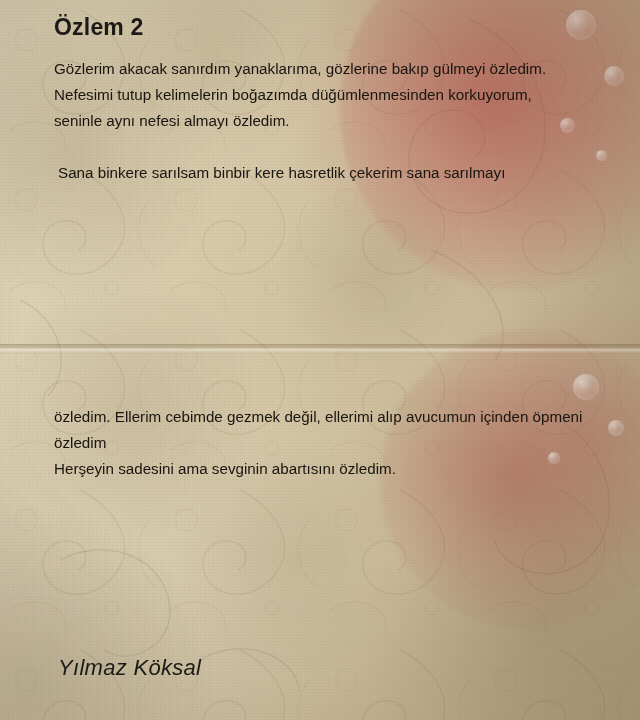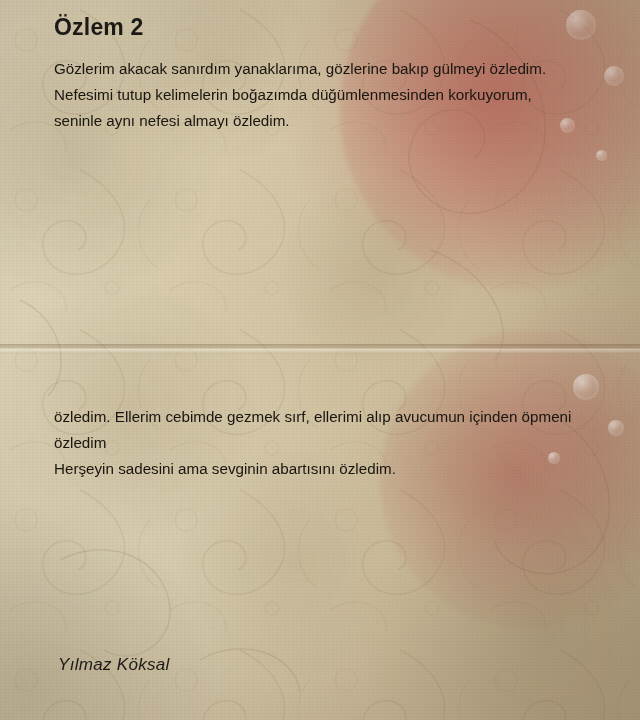--- a/index.html
+++ b/index.html
@@ -145,21 +145,21 @@
     top: 404px;
     width: 540px;
     font-size: 15.2px;
     line-height: 26px;
     color: #19150f;
   }
   .signature {
     position: absolute;
     left: 58px;
     top: 655px;
-    font-size: 17px;
+    font-size: 22px;
     color: #1c1a16;
     font-style: italic;
     letter-spacing: 0.3px;
   }
 </style>
 </head>
 <body>
 
 <div class="page">
 
@@ -203,22 +203,23 @@
   <div class="bubble" style="left:548px; top:452px; width:12px; height:12px;"></div>
 
   <div class="fold"></div>
   <div class="bg-vignette"></div>
 
   <div class="content">
     <div class="title">Özlem 2</div>
 
     <div class="body-text">
       <p class="para">Gözlerim akacak sanırdım yanaklarıma, gözlerine bakıp gülmeyi özledim. Nefesimi tutup kelimelerin boğazımda düğümlenmesinden korkuyorum, seninle aynı nefesi almayı özledim.</p>
+      <p class="para last">Sana binkere sarılsam binbir kere hasretlik çekerim sana sarılmayı</p>
     </div>
 
     <div class="body-text-2">
-      <p class="para" style="margin-bottom:0">özledim. Ellerim cebimde gezmek sırf, ellerimi alıp avucumun içinden öpmeni özledim</p>
+      <p class="para" style="margin-bottom:0">özledim. Ellerim cebimde gezmek değil, ellerimi alıp avucumun içinden öpmeni özledim</p>
       <p class="para" style="margin-bottom:12px">Herşeyin sadesini ama sevginin abartısını özledim.</p>
     </div>
 
     <div class="signature">Yılmaz Köksal</div>
   </div>
 </div>
 
 </body></html>

